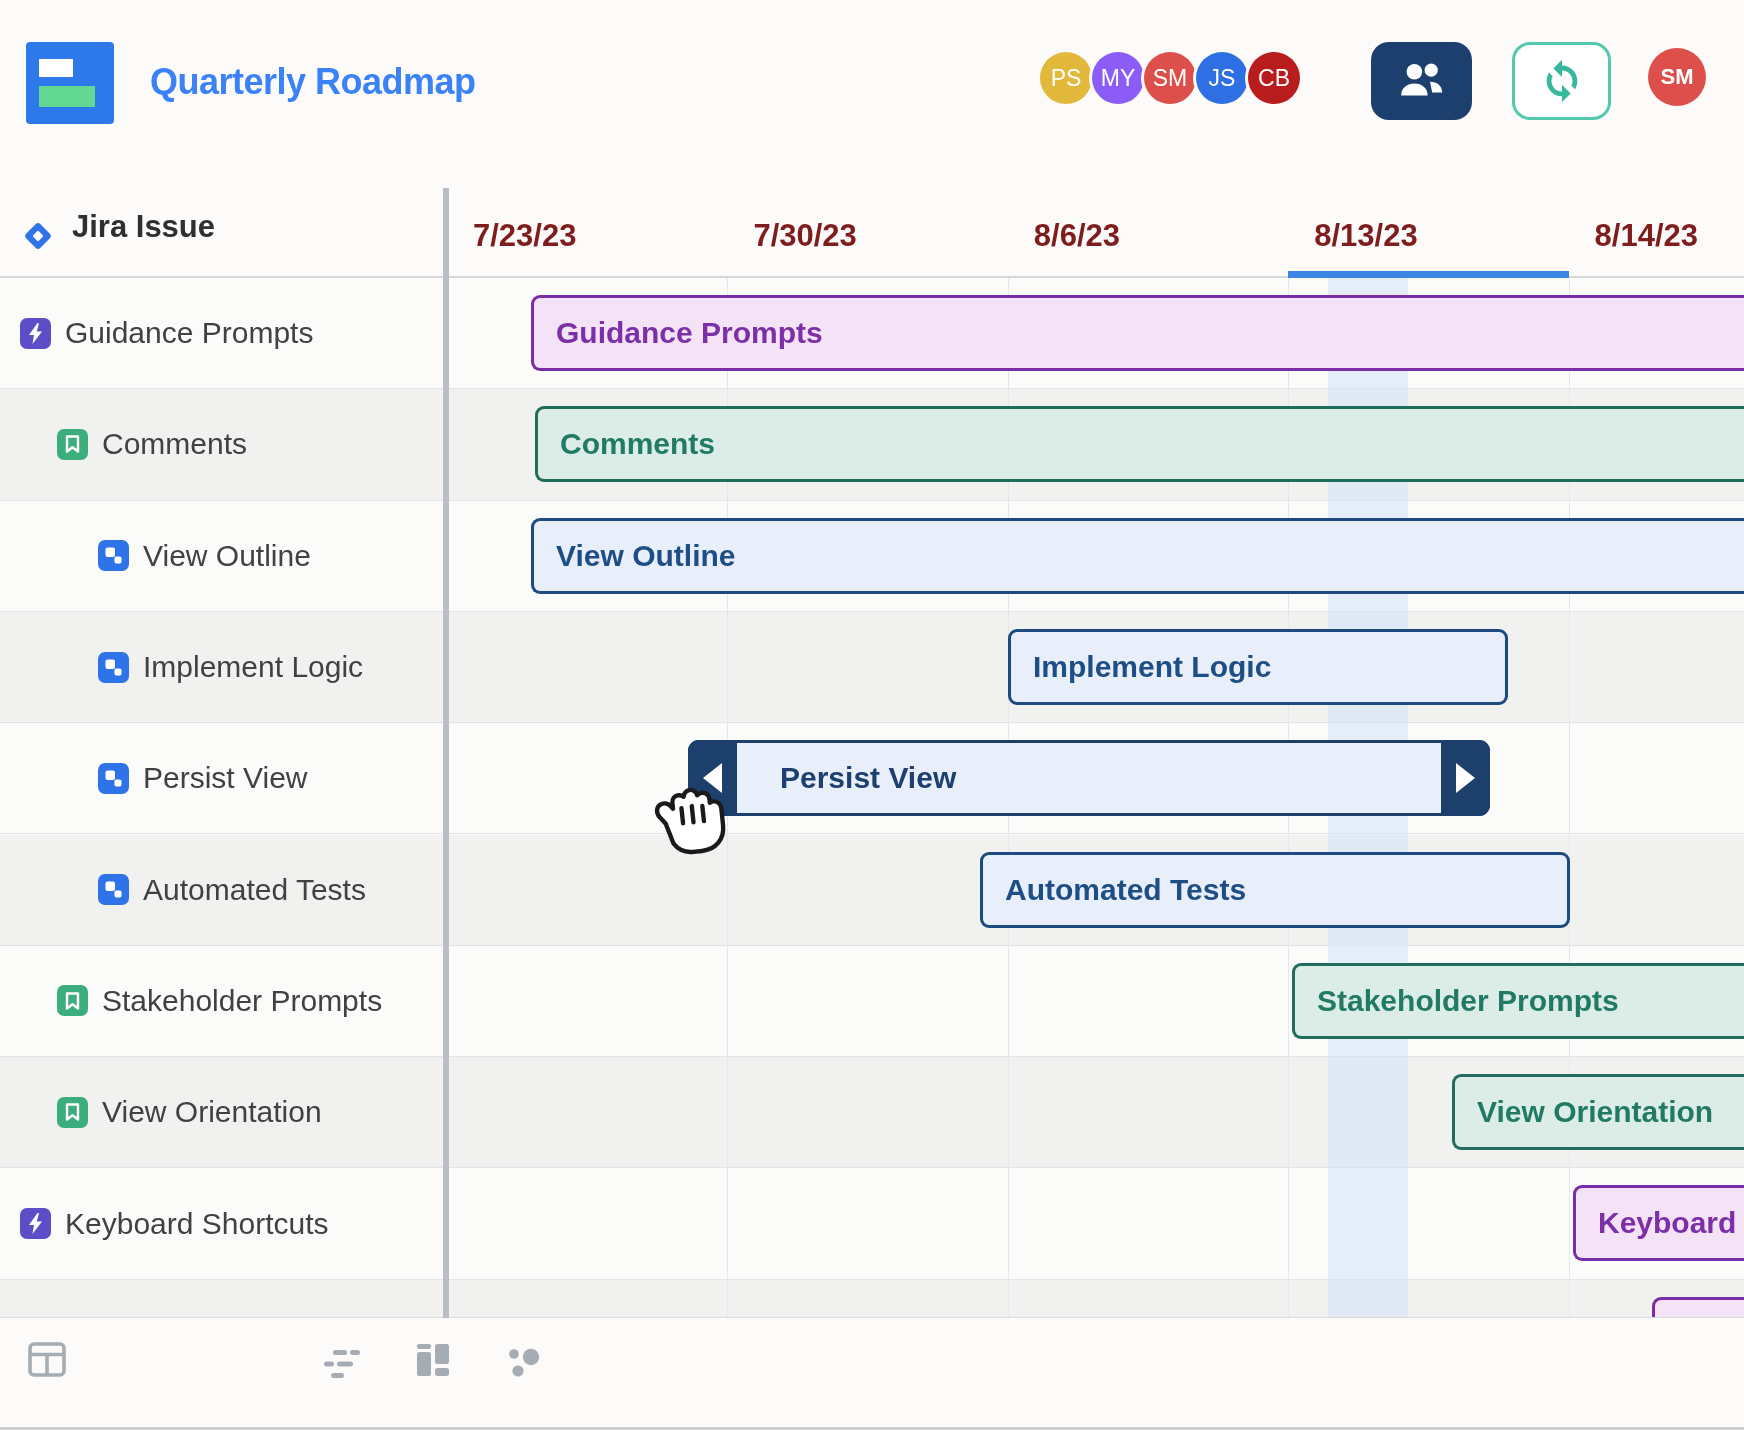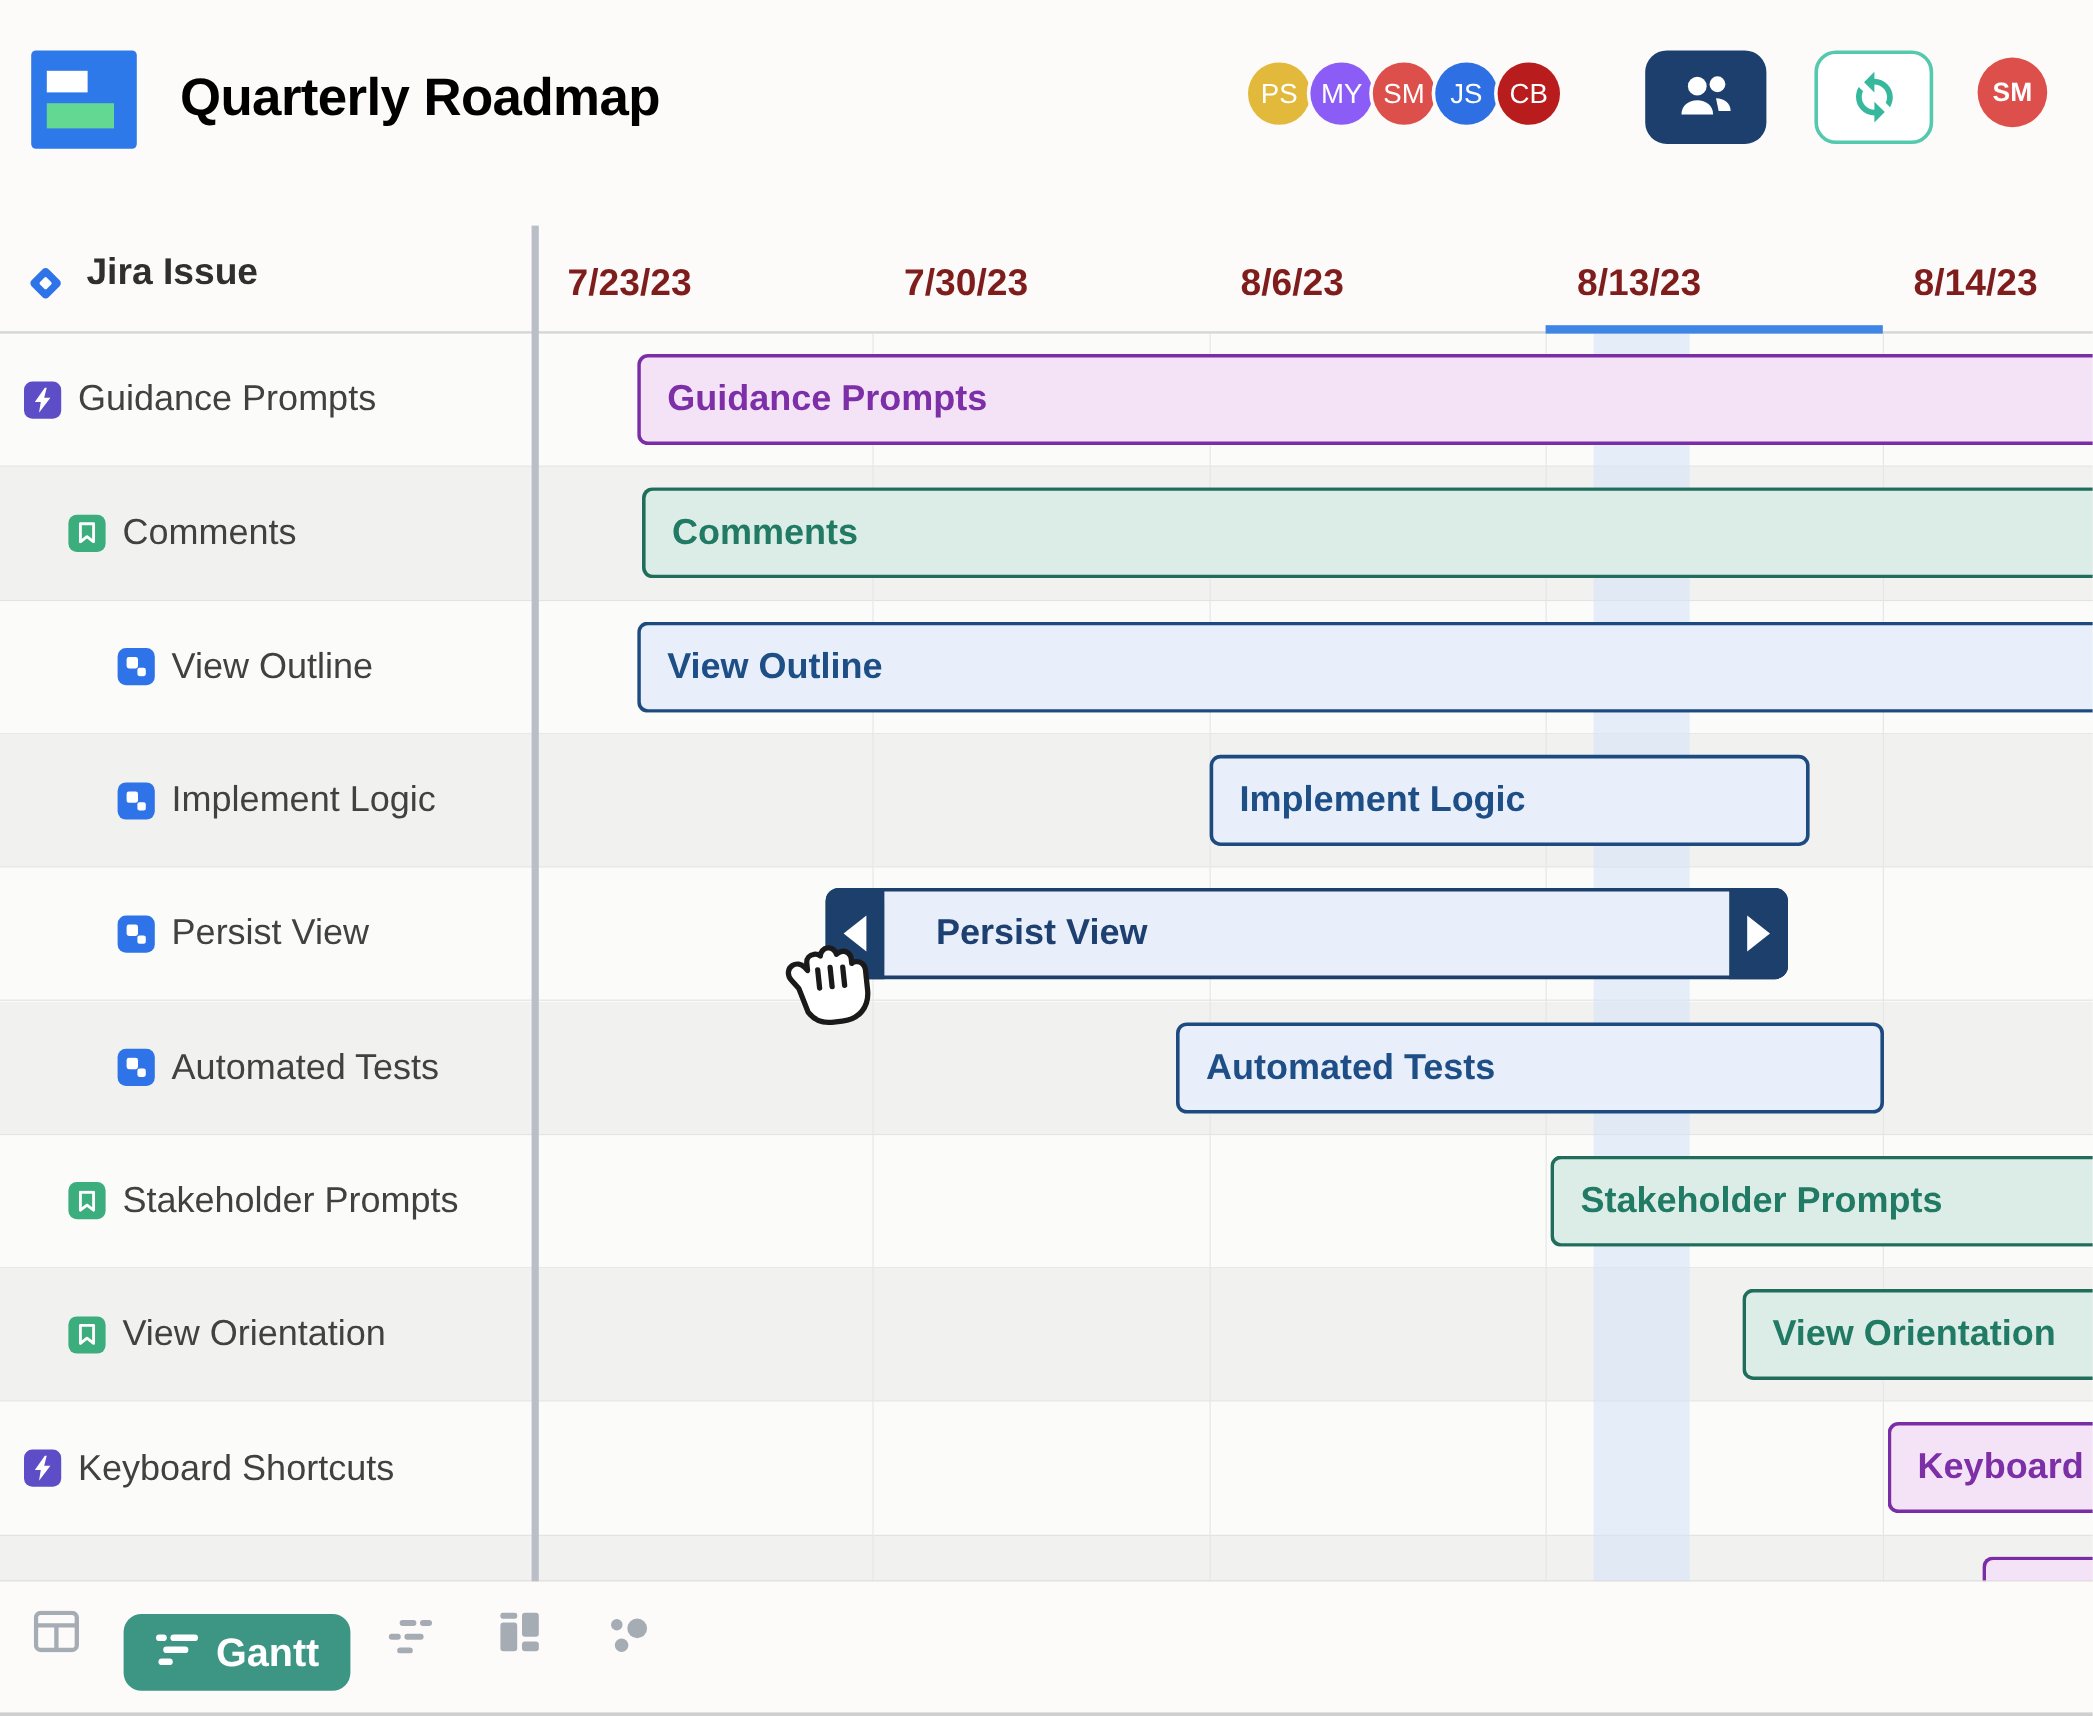--- a/index.html
+++ b/index.html
@@ -8,21 +8,21 @@
     background:#FCFBF9;font-family:"Liberation Sans", sans-serif;
     -webkit-font-smoothing:antialiased;
   }
 
   
   #toolbar{position:absolute;left:0;top:0;width:1744px;height:176px;background:#FCFBF9;z-index:7;}
   #logo{position:absolute;left:26px;top:42px;width:88px;height:82px;background:#2E79E9;border-radius:4px;}
   #logo .lg-white{position:absolute;left:13px;top:17px;width:34px;height:18px;background:#FFFFFF;}
   #logo .lg-green{position:absolute;left:13px;top:44px;width:56px;height:21px;background:#62D893;}
   #app-title{position:absolute;left:150px;top:52px;height:60px;line-height:60px;
-    font-size:44px;font-weight:bold;color:#000000;letter-spacing:-0.5px;}
+    font-size:36px;font-weight:bold;color:#3b82f6;letter-spacing:-0.5px;}
   #avatar-stack{position:absolute;left:1040px;top:52px;height:52px;display:flex;}
   .avatar{width:52px;height:52px;border-radius:50%;margin-right:0px;display:flex;align-items:center;justify-content:center;
     color:#fff;font-size:23px;font-weight:normal;box-shadow:0 0 0 3px #FCFBF9;}
   #people-btn{position:absolute;left:1371px;top:42px;width:101px;height:78px;background:#1D3F6E;border-radius:18px;
     display:flex;align-items:center;justify-content:center;}
   #refresh-btn{position:absolute;left:1512px;top:42px;width:99px;height:78px;background:#FFFFFF;border:3px solid #54C9AE;
     border-radius:18px;box-sizing:border-box;display:flex;align-items:center;justify-content:center;}
   #user-avatar{position:absolute;left:1648px;top:48px;width:58px;height:58px;border-radius:50%;
     display:flex;align-items:center;justify-content:center;color:#fff;font-size:22px;font-weight:bold;}
 
@@ -282,31 +282,20 @@
 <div id="footer">
   <span id="view-table">
     <span>
       <svg width="38" height="35" viewBox="0 0 38 35" fill="none" stroke="#A6ACB4" stroke-width="3.6">
         <rect x="2" y="2" width="34" height="31" rx="4"></rect>
         <path d="M2 12.5h34M19 12.5V33"></path>
       </svg>
     </span>
   </span>
 
-  <div id="gantt-btn">
-    <span>
-      <svg width="38" height="28" viewBox="0 0 38 28" fill="#FFFFFF">
-        <rect x="1" y="1" width="9" height="5.6" rx="2.8"></rect>
-        <rect x="13" y="1" width="23" height="5.6" rx="2.8"></rect>
-        <rect x="7" y="11" width="21" height="5.6" rx="2.8"></rect>
-        <rect x="3" y="21" width="12" height="5.6" rx="2.8"></rect>
-      </svg>
-    </span>
-    <span class="gantt-label">Gantt</span>
-  </div>
 
   <span id="view-timeline">
     <span>
       <svg width="44" height="28" viewBox="0 0 44 28" fill="#A6ACB4">
         <rect x="13" y="0" width="14" height="5" rx="2.5"></rect>
         <rect x="30" y="0" width="10" height="5" rx="2.5"></rect>
         <rect x="4" y="11.5" width="10" height="5" rx="2.5"></rect>
         <rect x="17" y="11.5" width="16" height="5" rx="2.5"></rect>
         <rect x="11" y="23" width="13" height="5" rx="2.5"></rect>
       </svg>

